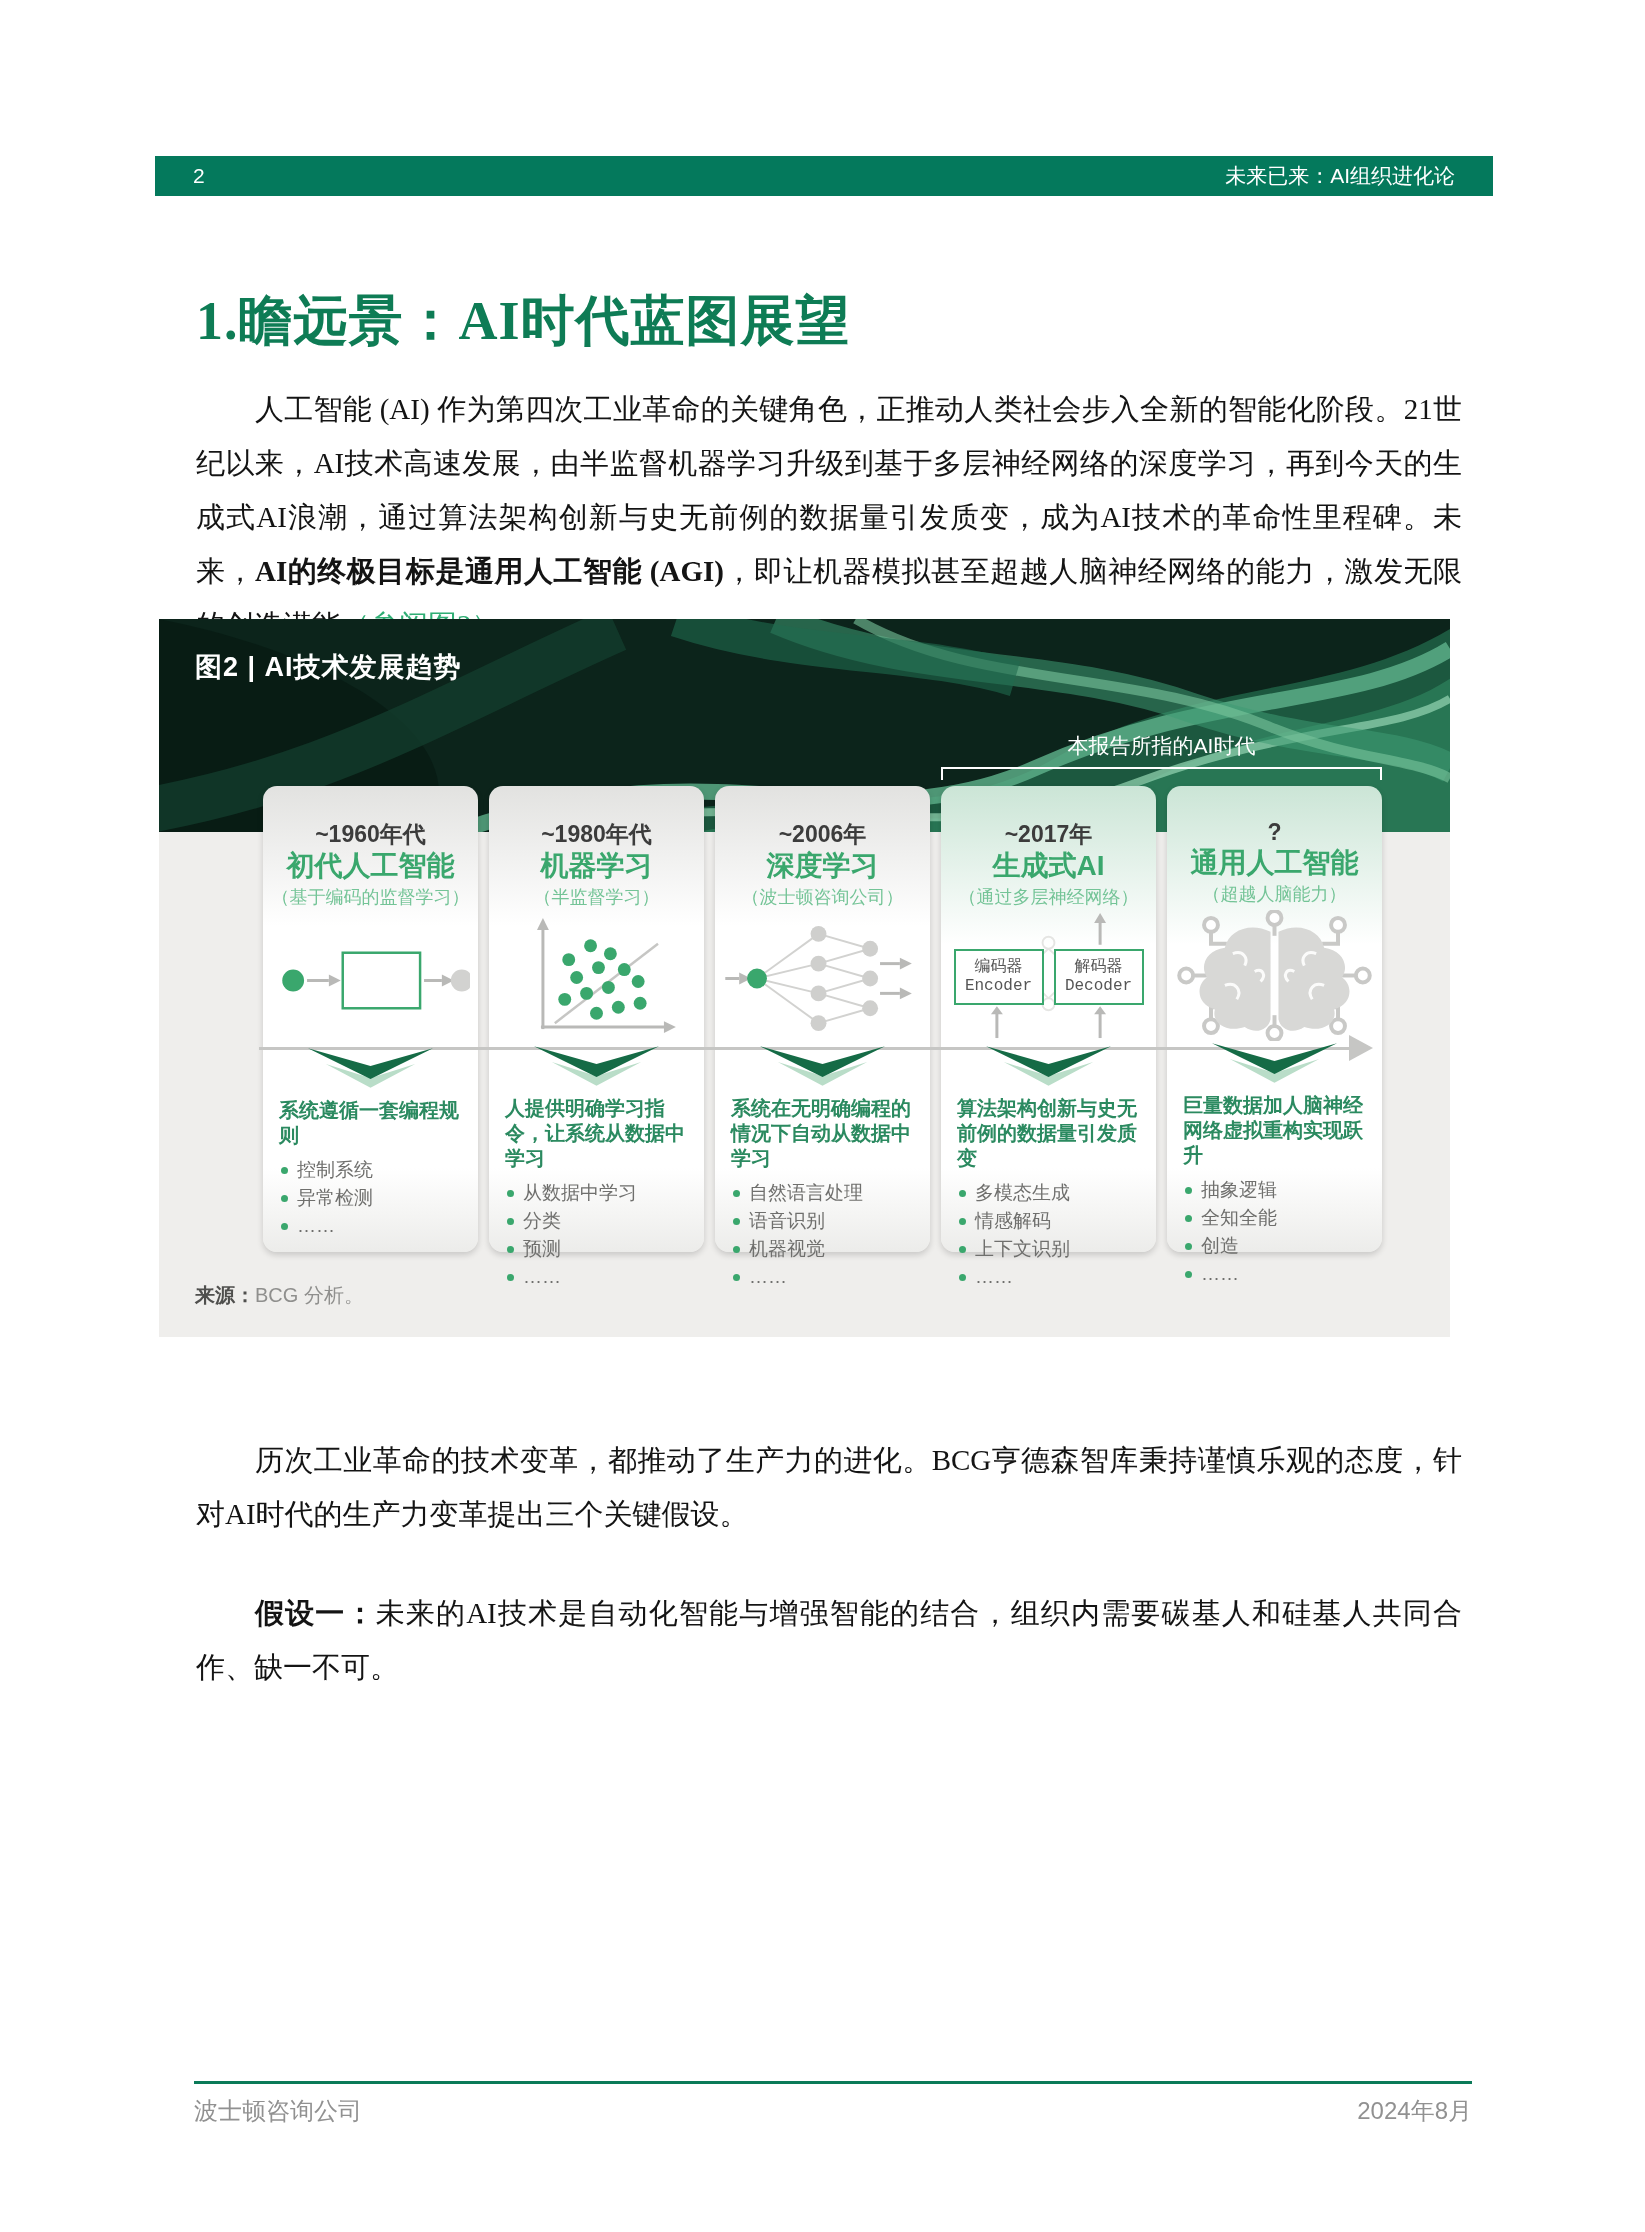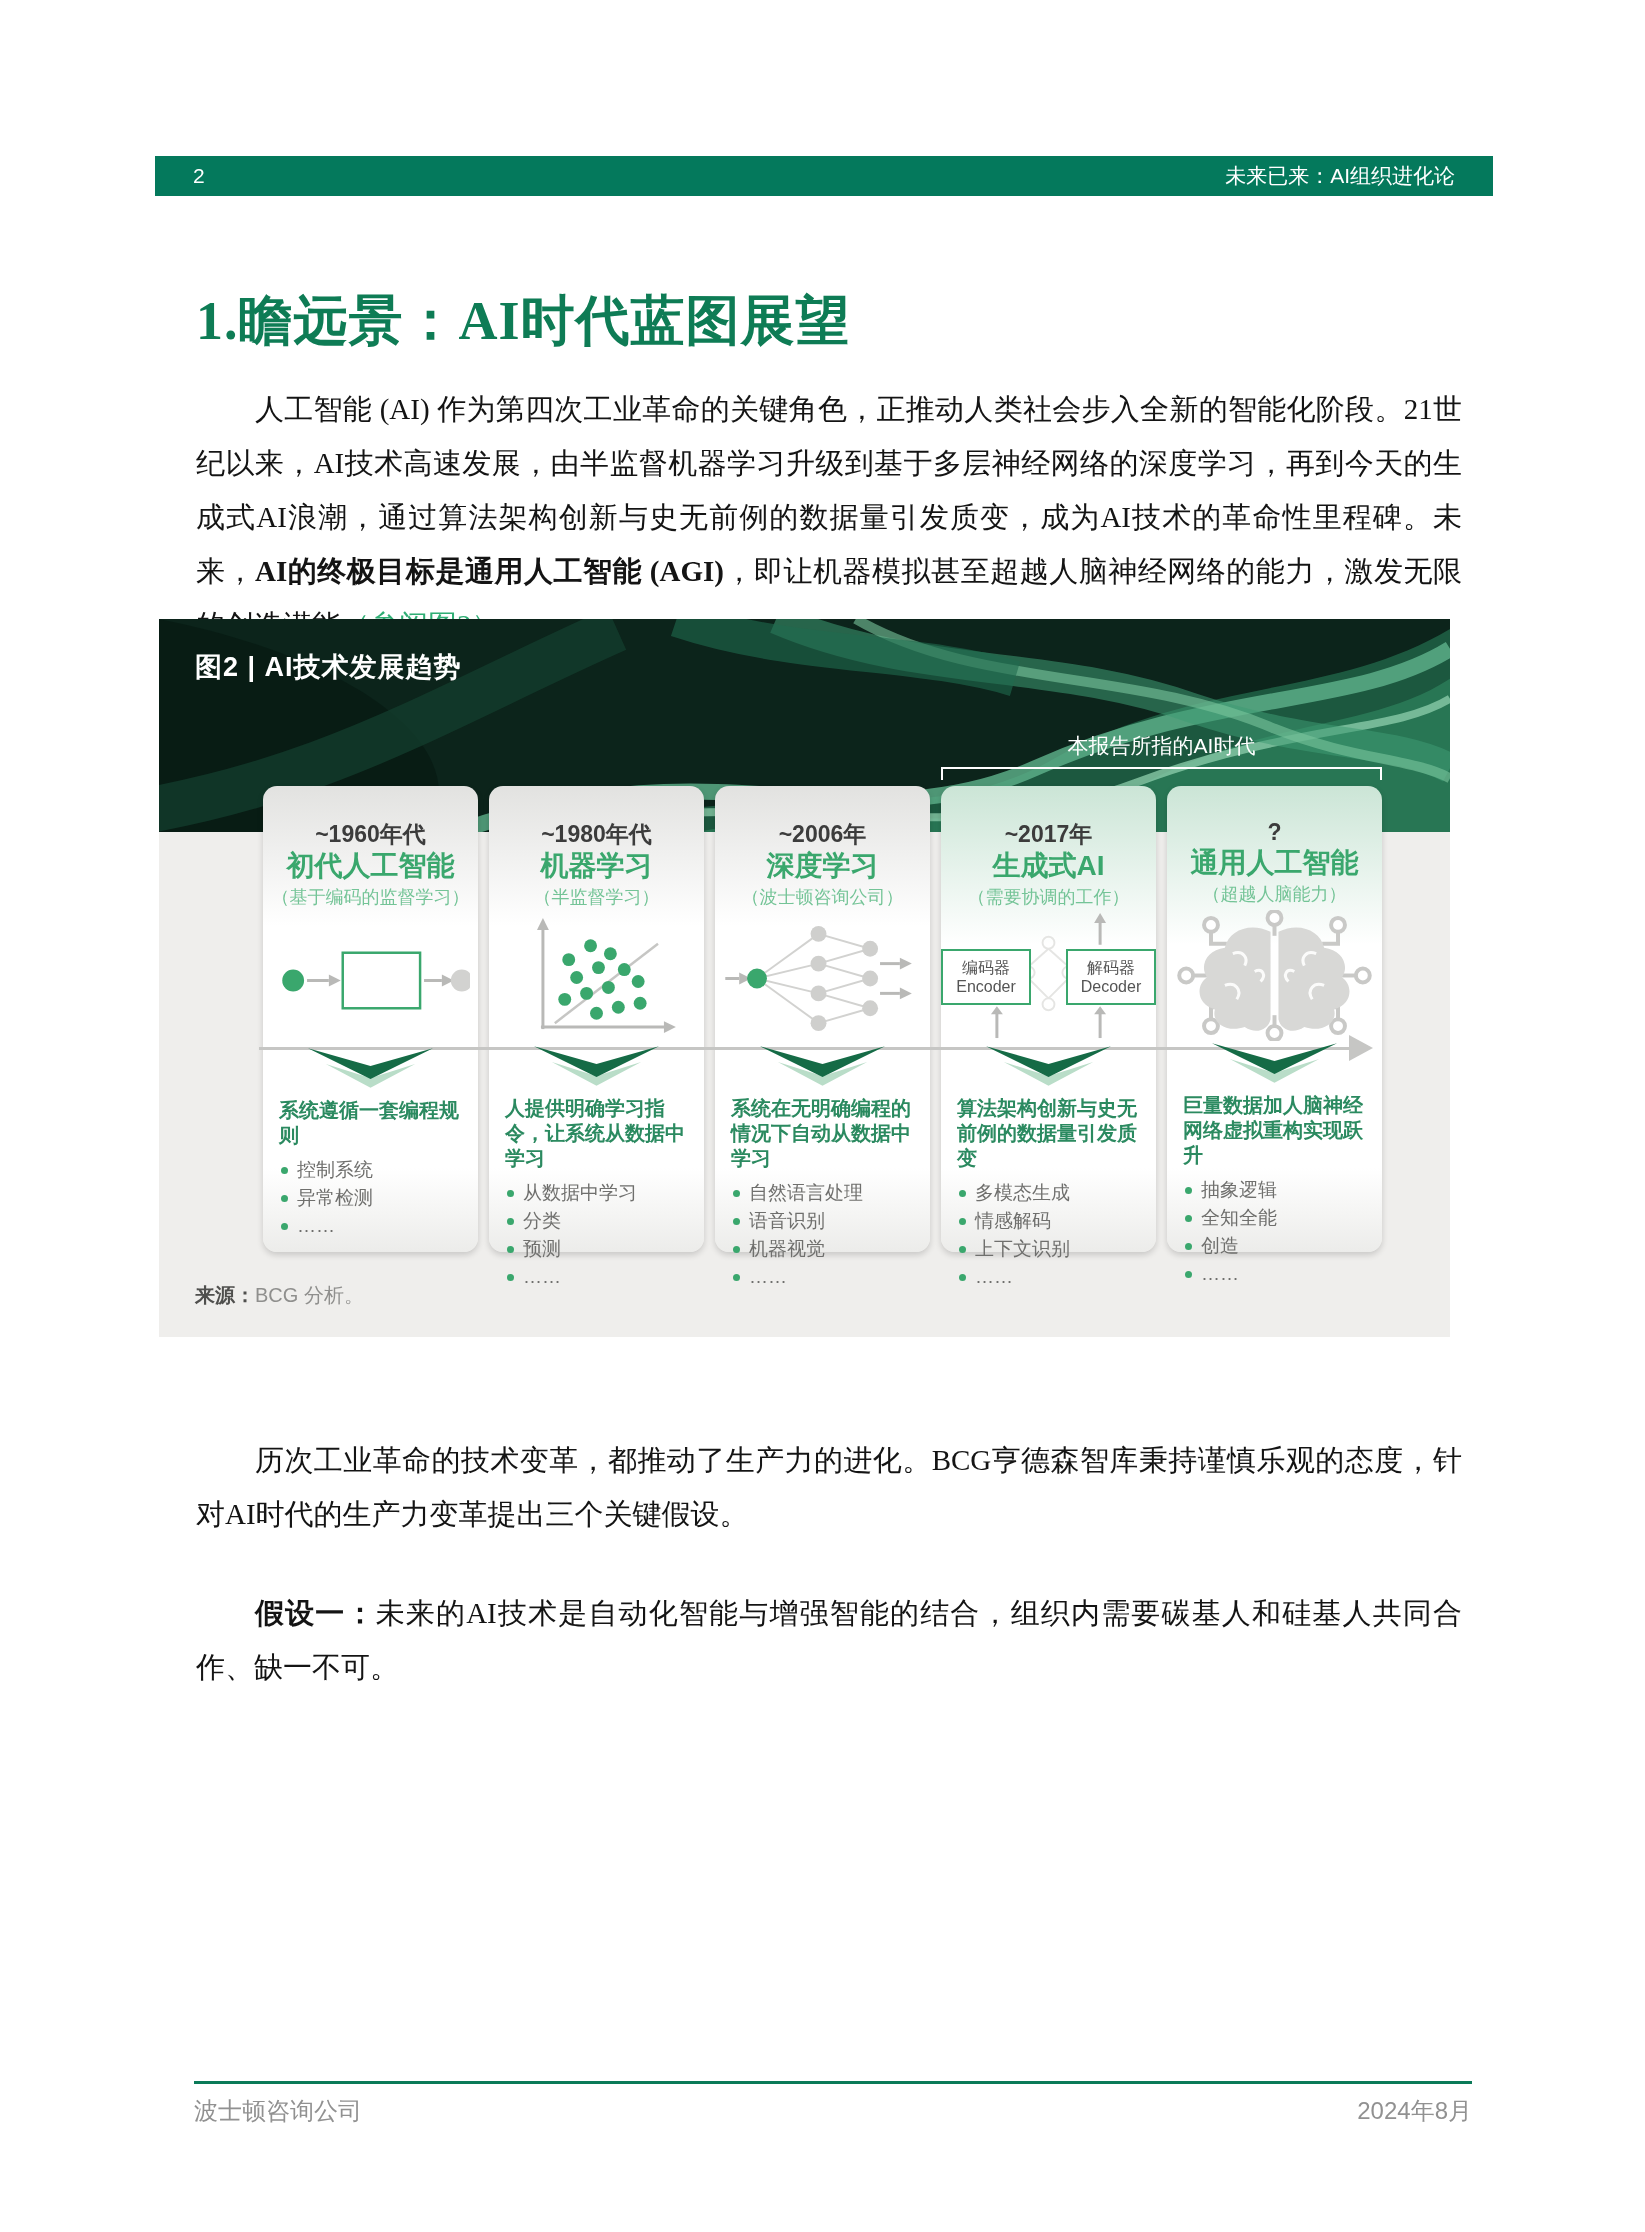--- a/index.html
+++ b/index.html
@@ -77,21 +77,21 @@
   .timeline-line{position:absolute;left:100px;top:428px;width:1093px;height:3px;background:#c6c6c4;z-index:2;}
   .timeline-arrow{position:absolute;left:1190px;top:416px;width:0;height:0;z-index:2;
     border-left:24px solid #c6c6c4;border-top:13px solid transparent;border-bottom:13px solid transparent;}
 
   .fig-source{position:absolute;left:36px;top:663px;font-size:20px;color:#8f8f8d;}
   .fig-source .src-label{font-weight:700;color:#4f4f4d;}
 
   
   .codec-wrap{position:relative;width:215px;height:131px;}
   .codec-bg{position:absolute;left:0;top:0;}
-  .codec-boxes{position:absolute;left:0;top:36px;width:215px;display:flex;justify-content:space-between;gap:10px;}
+  .codec-boxes{position:absolute;left:0;top:36px;width:215px;display:flex;justify-content:center;gap:10px;font-family:Liberation Mono, monospace;}
   .codec-box{width:90px;height:56px;box-sizing:border-box;border:2px solid #3aa76d;background:#fff;
     display:flex;flex-direction:column;align-items:center;justify-content:center;
     font-size:16px;line-height:19px;color:#555;}
 
   
   .footer-rule{left:194px;top:2081px;width:1278px;height:3px;background:#0b7a58;}
   .footer{left:194px;top:2095px;width:1278px;display:flex;justify-content:space-between;
     font-family:"Liberation Sans","DejaVu Sans",sans-serif;font-size:24px;color:#919191;}
 </style>
 </head>
@@ -256,21 +256,21 @@
           <li>语音识别</li>
           <li>机器视觉</li>
           <li>……</li>
         </ul>
       </div>
     </div>
 
     <div class="card highlight">
       <div class="card-year">~2017年</div>
       <div class="card-name">生成式AI</div>
-      <div class="card-sub">（需要协调的工作）</div>
+      <div class="card-sub">（通过多层神经网络）</div>
       <div class="card-icon">
         <div class="codec-wrap">
           <svg class="codec-bg" width="215" height="131" viewBox="0 0 216 132">
             <g stroke="#e3e3e1" stroke-width="2" fill="none" opacity="0.9">
               <circle cx="108" cy="30" r="6"></circle>
                 <circle cx="88" cy="60" r="6"></circle>
                 <circle cx="128" cy="60" r="6"></circle>
               <circle cx="108" cy="92" r="6"></circle>
               <line x1="108" y1="36" x2="88" y2="54"></line>
                 <line x1="108" y1="36" x2="128" y2="54"></line>

